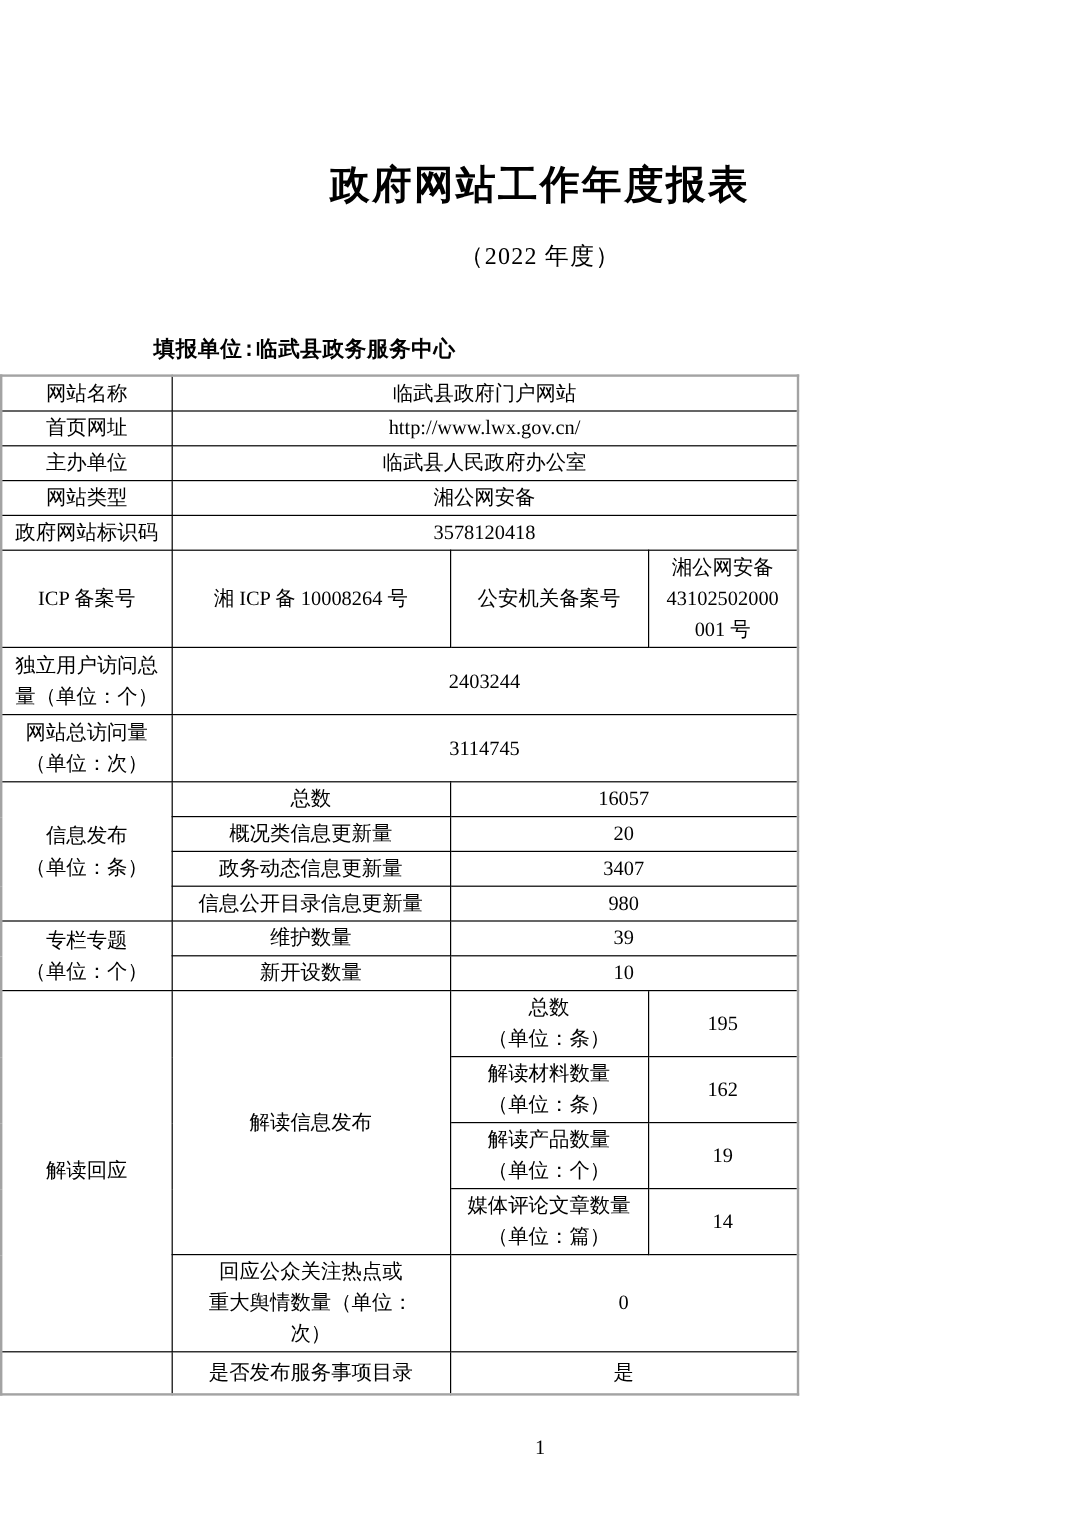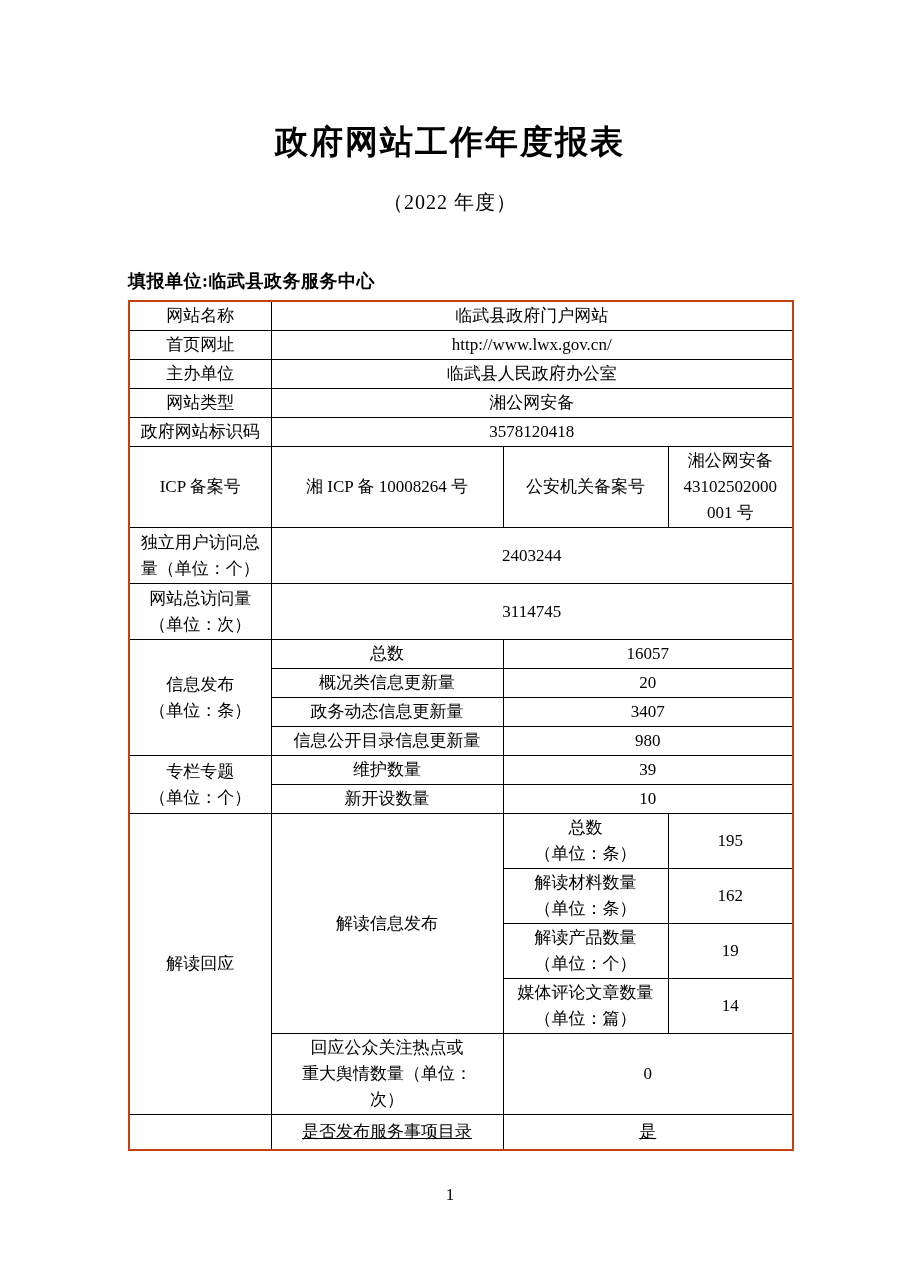--- a/index.html
+++ b/index.html
@@ -10,64 +10,63 @@
   .page {
     position: relative;
     width: 900px;
     height: 1272px;
     background: #ffffff;
     overflow: hidden;
     font-family: "Liberation Serif", "DejaVu Serif", serif;
     color: #000000;
   }
   .doc-title {
-    margin: 0;
+    margin: 12px;
     padding-top: 122px;
     text-align: center;
     font-family: "Liberation Sans", "DejaVu Sans", sans-serif;
     font-weight: bold;
     font-size: 33px;
     line-height: 40px;
     letter-spacing: 2px;
     color: #000000;
   }
   .doc-subtitle {
     margin-top: 28px;
     text-align: center;
     font-size: 20px;
     line-height: 24px;
     letter-spacing: 1px;
   }
   .reporting-unit {
     margin: 55px 0 6px 128px;
-    font-family: Liberation Serif, serif;
+    font-family: Liberation Mono, monospace;
     font-weight: bold;
     font-size: 18px;
     line-height: 25px;
     letter-spacing: 0.5px;
   }
   table.report {
-    margin-left: 128px;
     width: 664px;
     border-collapse: collapse;
     table-layout: fixed;
-    border: 2px solid #c2410c;
+    border: 2px solid #a3a3a3;
   }
   table.report td {
     border: 1px solid #000000;
     text-align: center;
     vertical-align: middle;
     font-size: 17px;
     line-height: 26px;
     padding: 1px 3px;
     white-space: pre-line;
     overflow: hidden;
   }
   .h31 { height: 29px; }
-  .h37 { height: 35px; text-decoration: underline; }
+  .h37 { height: 35px; }
   .h50 { height: 48px; }
   .h58 { height: 56px; }
   .h80 { height: 78px; }
   .page-number {
     margin-top: 33px;
     text-align: center;
     font-size: 17px;
     line-height: 22px;
   }
 </style>

